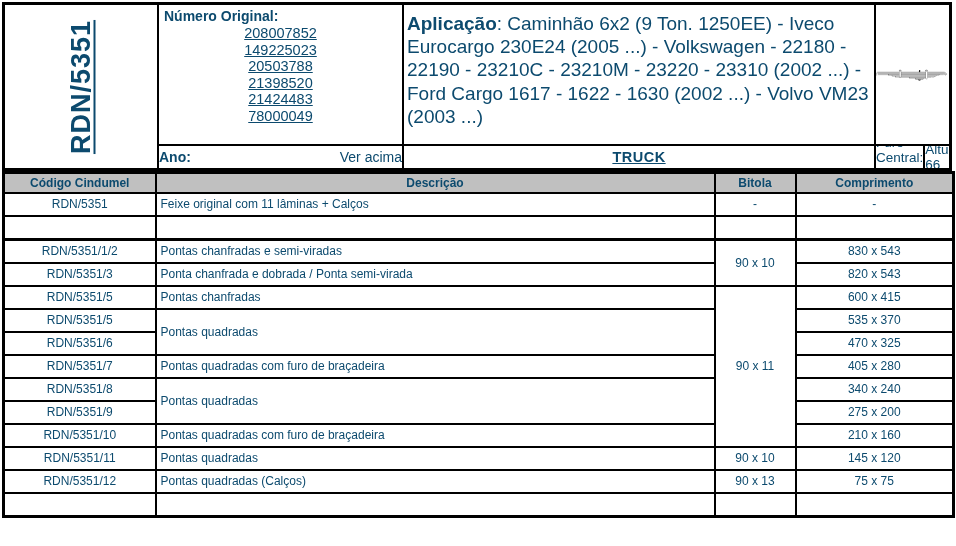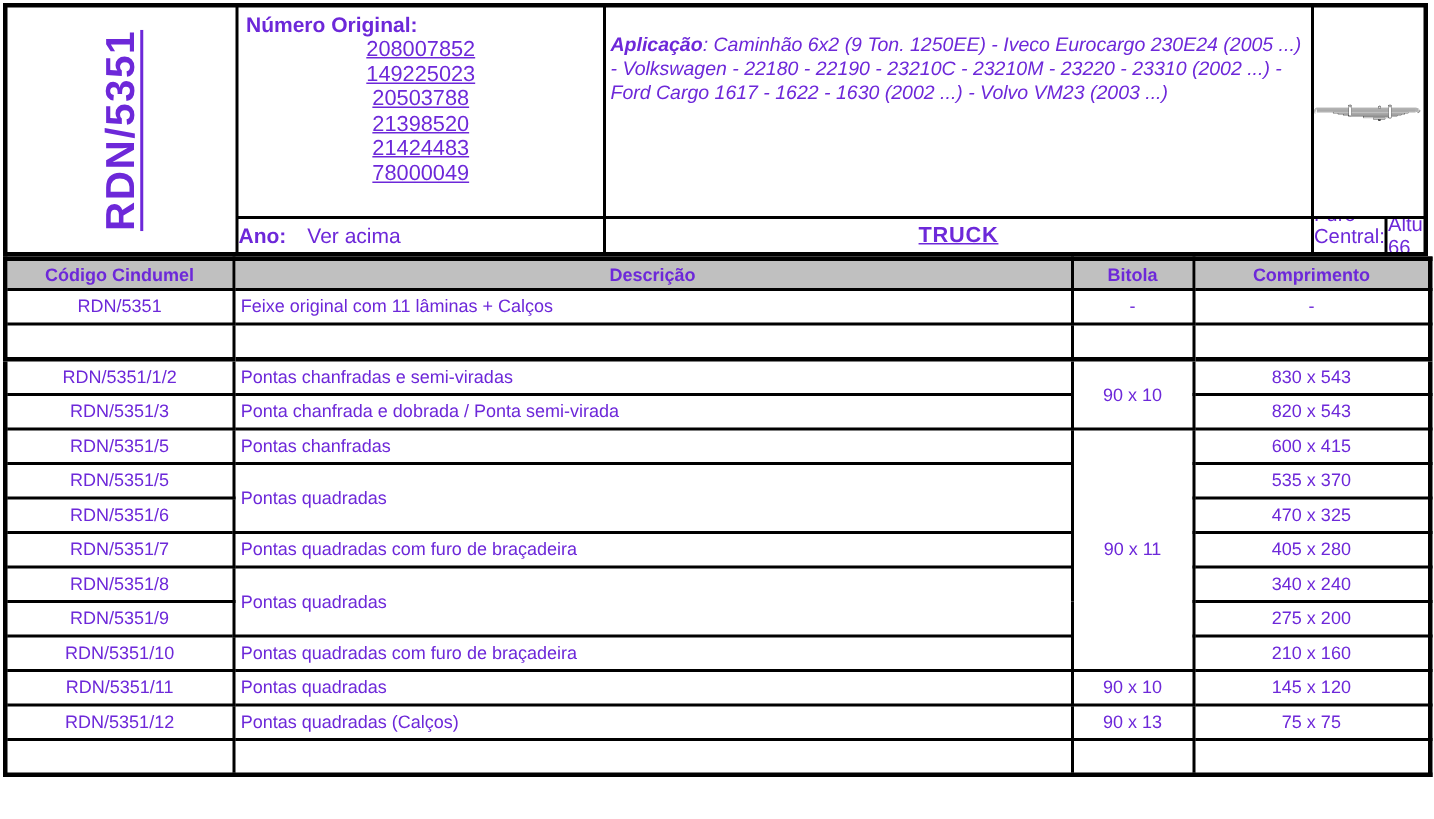--- a/index.html
+++ b/index.html
@@ -1,43 +1,43 @@
 <!DOCTYPE html>
 <html><head>
 <meta charset="utf-8">
 <style>
   html,body{margin:0;padding:0;background:#fff;}
   .page{
     position:relative;width:956px;height:546px;background:#fff;
     box-sizing:border-box;padding:2px 0 0 2px;
-    font-family:"Liberation Sans",sans-serif;color:#6d28d9;
+    font-family:"Liberation Sans",sans-serif;color:#0c4a6e;
   }
   
   .top{
     width:950px;box-sizing:border-box;background:#000;
     display:grid;
     grid-template-columns:152px 243px 470px 73px;
     grid-template-rows:139px 22px;
     gap:2px;padding:3px;
   }
   .cell{background:#fff;overflow:hidden;}
   .c-numero{padding:3px 2px 0 2px;box-sizing:border-box;}
   .numero-label{font-weight:bold;font-size:14px;padding-left:3px;}
   .numero-list{text-align:center;font-size:14.5px;line-height:16.6px;margin-top:1px;text-decoration:underline;}
-  .c-aplicacao{padding:17px 3px;box-sizing:border-box;font-size:13px;line-height:1.22;font-style:italic;}
+  .c-aplicacao{padding:7px 3px;box-sizing:border-box;font-size:19px;line-height:1.22;}
   .c-aplicacao .lbl{font-weight:bold;}
   .c-drawing{display:flex;align-items:flex-start;justify-content:flex-start;}
   .c-rdn{grid-row:1/3;position:relative;}
   .rdn-label{
     position:absolute;top:50%;left:50%;
     transform:translate(-50%,-50%) rotate(-90deg);
     font-weight:bold;font-size:27px;letter-spacing:1px;white-space:nowrap;
     text-decoration:underline;text-underline-offset:4px;
   }
-  .c-ano{display:flex;align-items:center;justify-content:flex-start;font-size:14px;gap:14px;}
+  .c-ano{display:flex;align-items:center;justify-content:space-between;font-size:14px;gap:4px;}
   .c-ano .lbl{font-weight:bold;}
   .c-truck{display:flex;align-items:center;justify-content:center;font-size:14.5px;font-weight:bold;}
   .c-truck span{text-decoration:underline;letter-spacing:.5px;text-align:center;}
   .c-specs{background:#000;display:flex;gap:2px;}
   .spec{background:#fff;display:flex;align-items:center;justify-content:center;font-size:13.5px;}
   .spec.furo{width:156px;}
   .spec.altura{width:144px;}
   
   table.parts{
     border-collapse:collapse;table-layout:fixed;width:950px;

